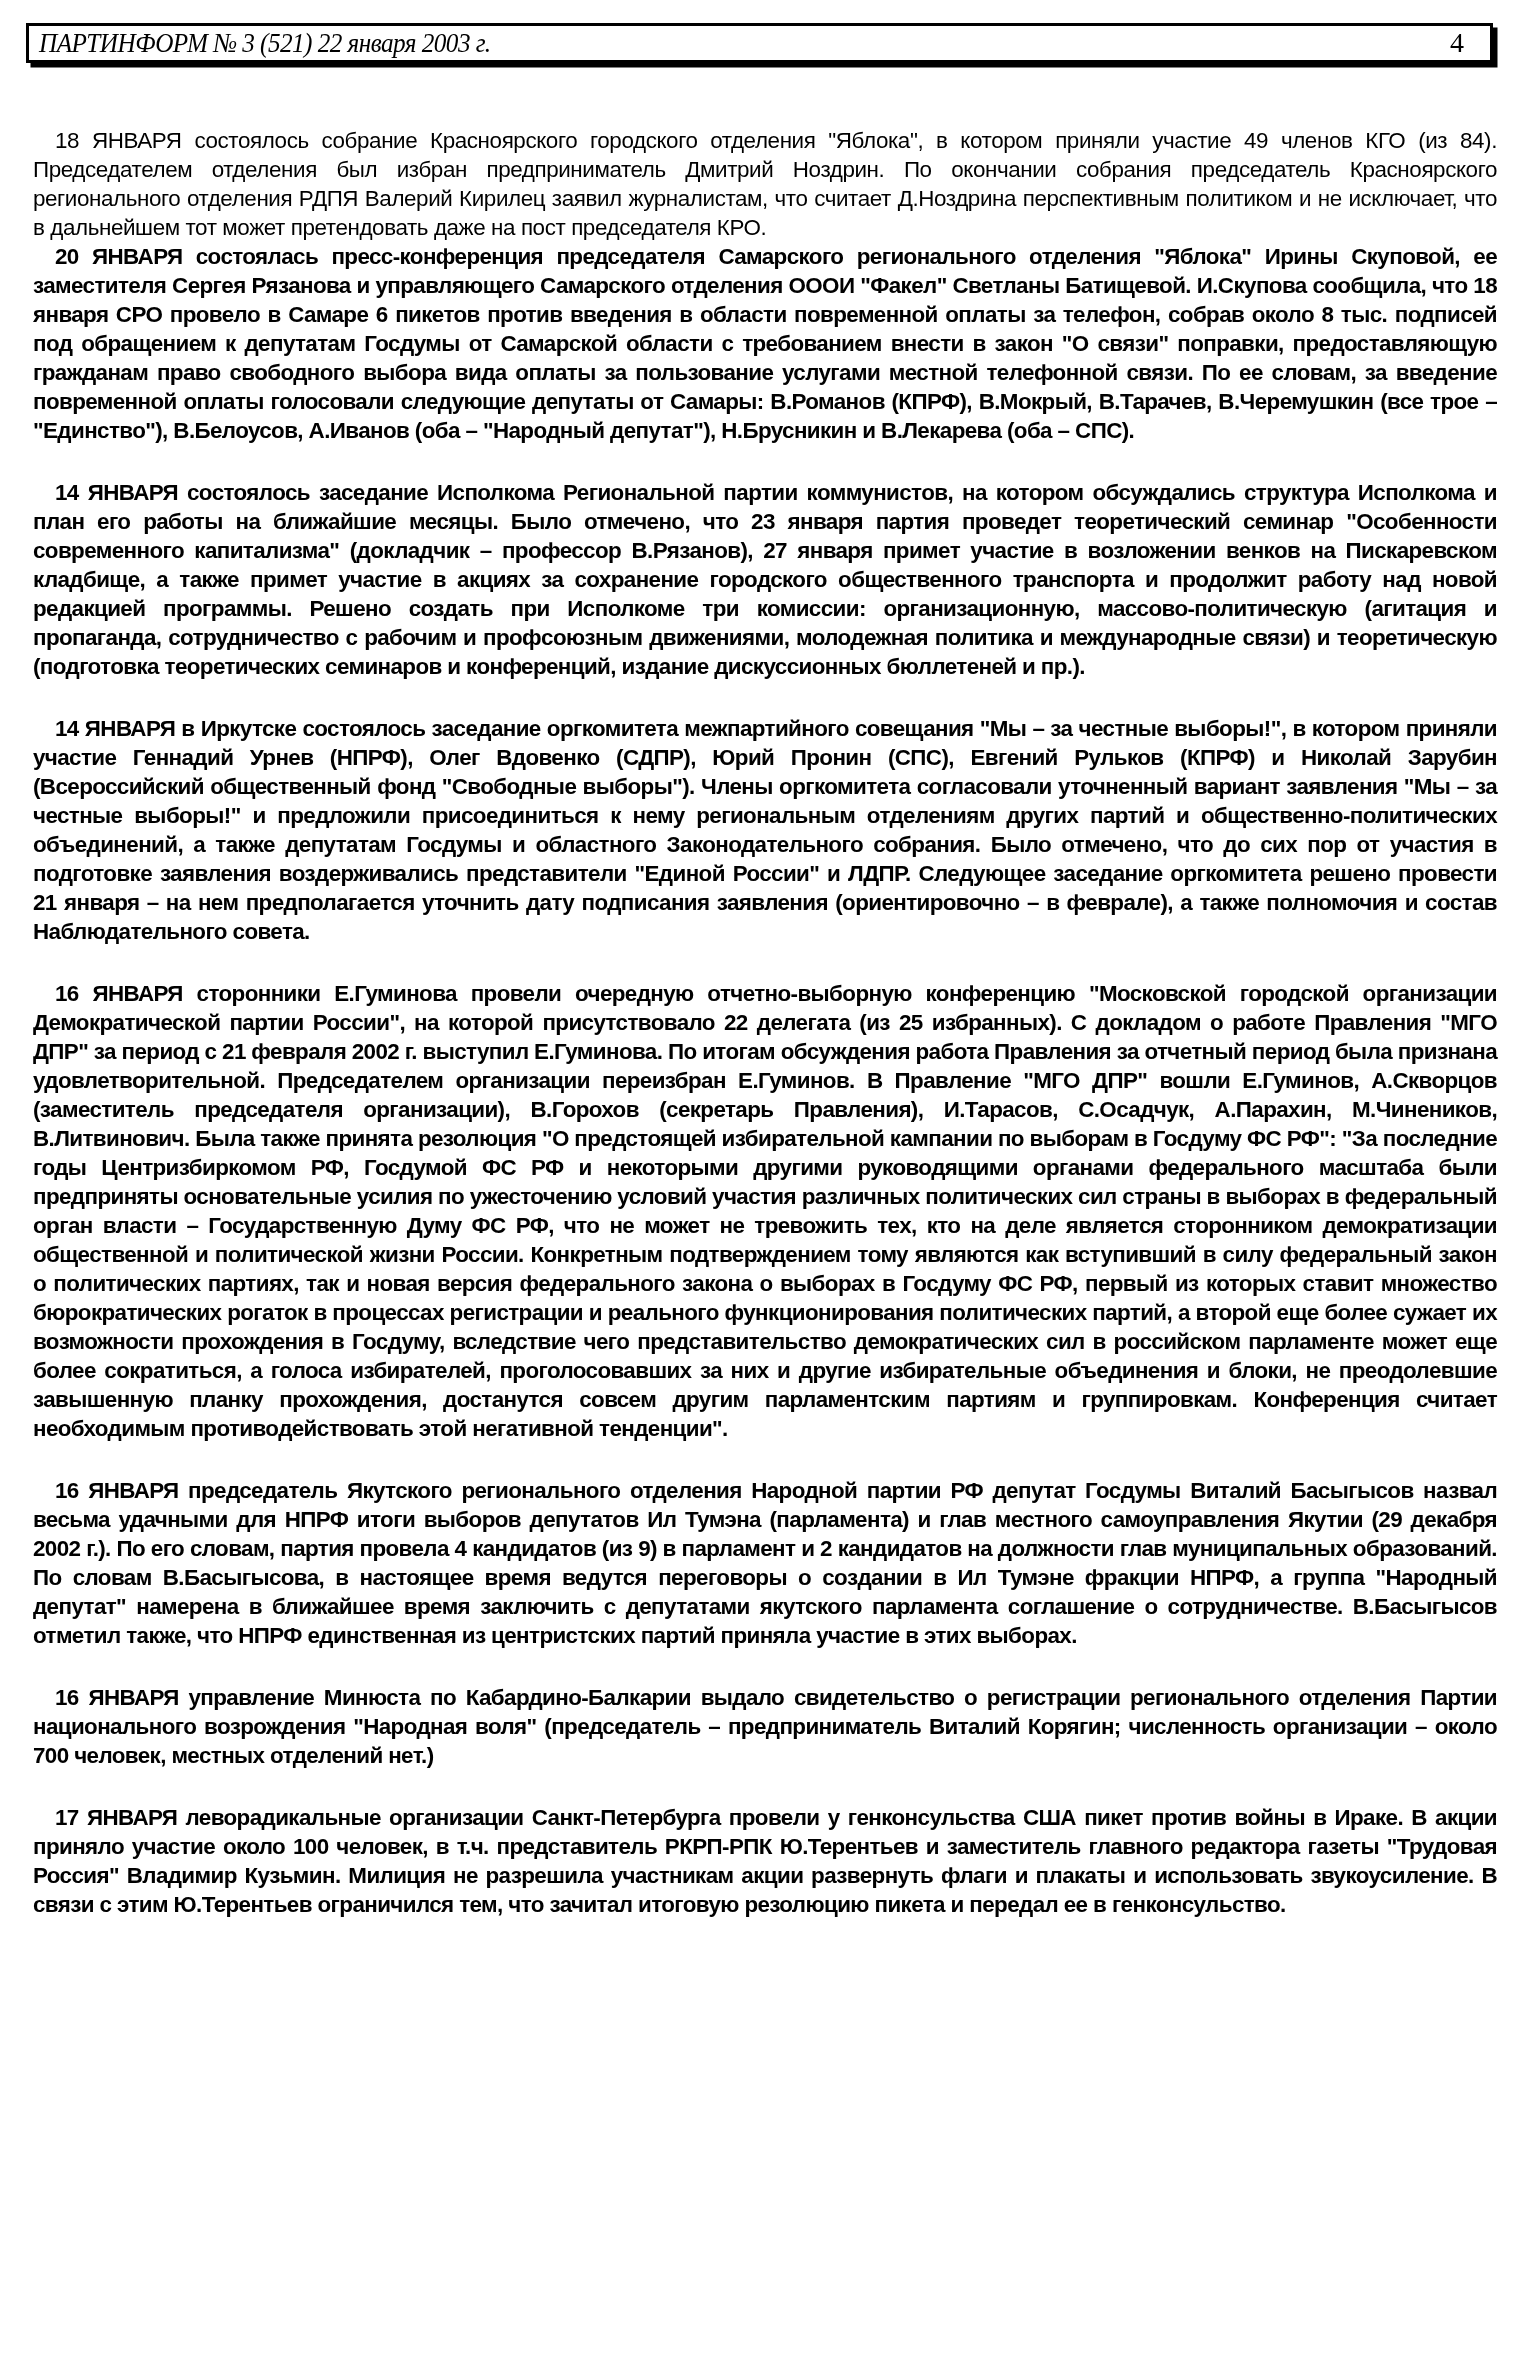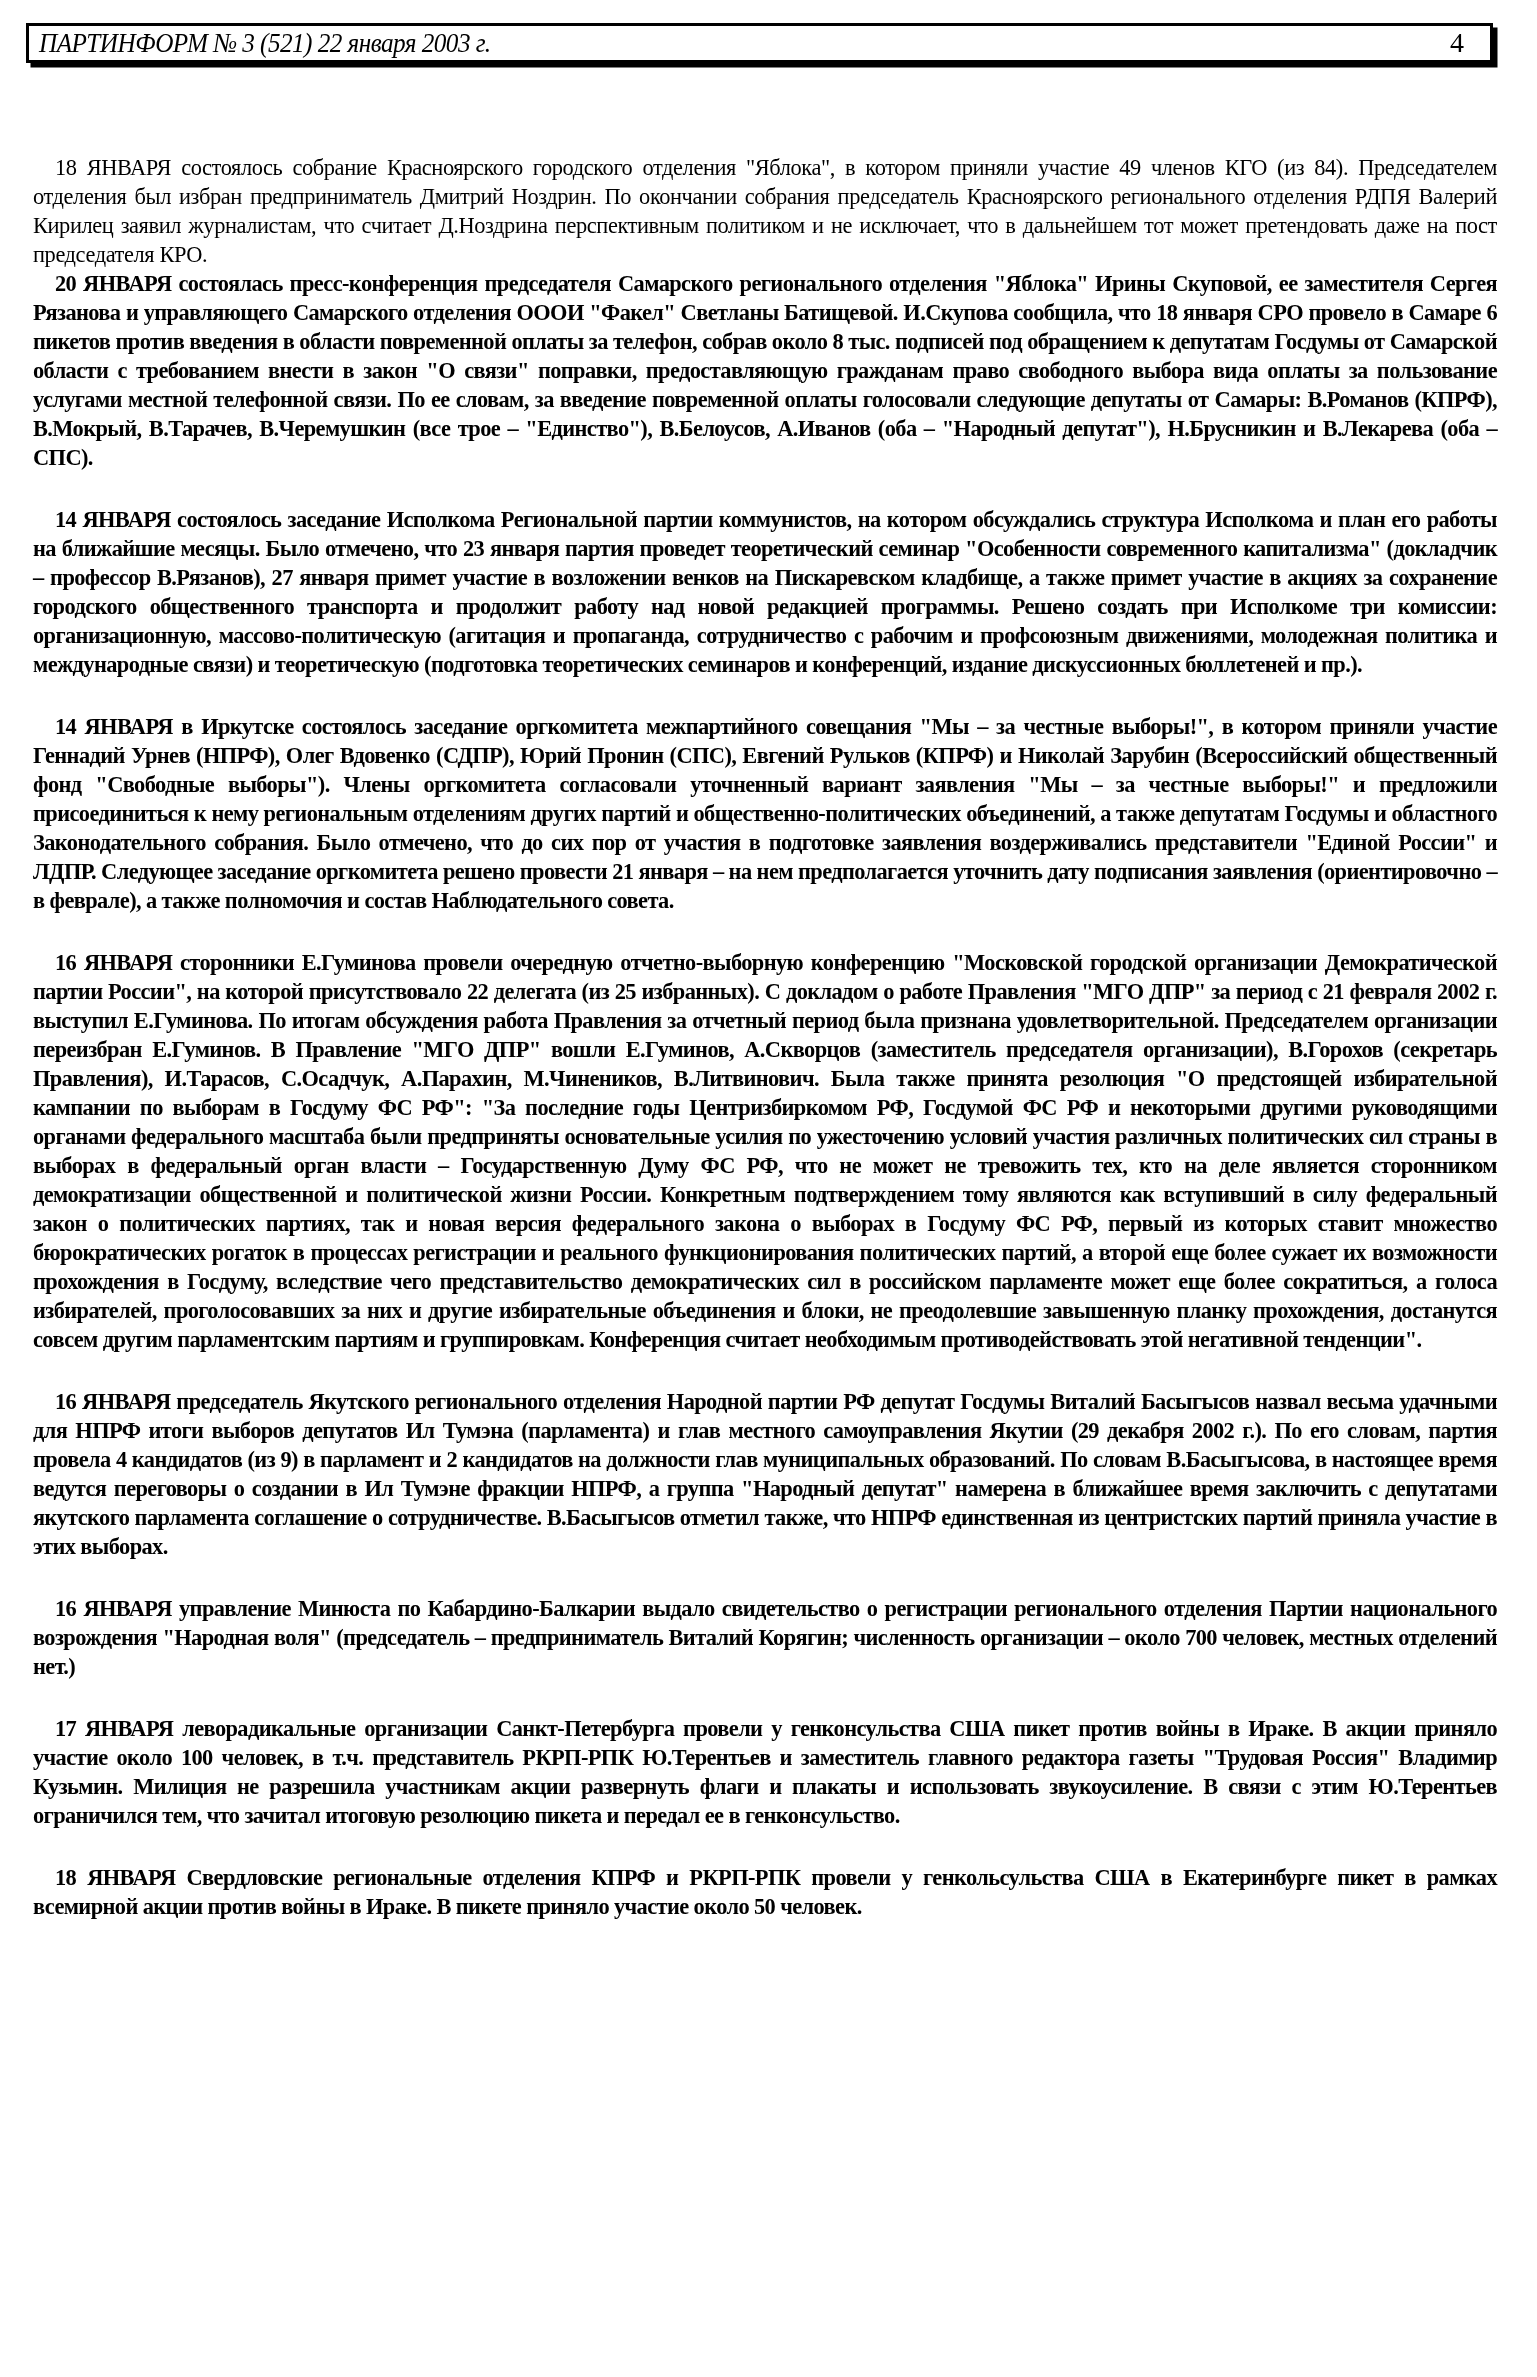--- a/index.html
+++ b/index.html
@@ -17,22 +17,22 @@
       font-family: "Liberation Serif", "DejaVu Serif", serif;
       font-style: italic; font-size: 28px; letter-spacing: -0.6px;
       transform: scaleX(0.9); transform-origin: left center;
     }
     .header .page-num {
       font-family: "Liberation Serif", "DejaVu Serif", serif;
       font-size: 28px;
     }
     .content {
       position: absolute; left: 33px; top: 126px; width: 1464px;
-      font-family: Liberation Serif, serif;
-      font-size: 22.4px; line-height: 29px; margin-top: 27px;
+      font-family: Liberation Sans, sans-serif;
+      font-size: 22.4px; line-height: 29px;
     }
     .para {
       text-align: justify; text-indent: 22px; margin: 0;
       letter-spacing: -0.4px;
     }
     .para.regular { font-weight: normal; }
     .para.bold { font-weight: bold; letter-spacing: -0.6px; }
     .para.gap { margin-top: 33px; }
     .lead { font-weight: bold; }
   </style>
@@ -54,15 +54,14 @@
   <p class="para bold gap"><span class="lead">14 ЯНВАРЯ</span><span> в Иркутске состоялось заседание оргкомитета межпартийного совещания "Мы – за честные выборы!", в котором приняли участие Геннадий Урнев (НПРФ), Олег Вдовенко (СДПР), Юрий Пронин (СПС), Евгений Рульков (КПРФ) и Николай Зарубин (Всероссийский общественный фонд "Свободные выборы"). Члены оргкомитета согласовали уточненный вариант заявления "Мы – за честные выборы!" и предложили присоединиться к нему региональным отделениям других партий и общественно-политических объединений, а также депутатам Госдумы и областного Законодательного собрания. Было отмечено, что до сих пор от участия в подготовке заявления воздерживались представители "Единой России" и ЛДПР. Следующее заседание оргкомитета решено провести 21 января – на нем предполагается уточнить дату подписания заявления (ориентировочно – в феврале), а также полномочия и состав Наблюдательного совета.</span></p>
 
   <p class="para bold gap"><span class="lead">16 ЯНВАРЯ</span><span> сторонники Е.Гуминова провели очередную отчетно-выборную конференцию "Московской городской организации Демократической партии России", на которой присутствовало 22 делегата (из 25 избранных). С докладом о работе Правления "МГО ДПР" за период с 21 февраля 2002 г. выступил Е.Гуминова. По итогам обсуждения работа Правления за отчетный период была признана удовлетворительной. Председателем организации переизбран Е.Гуминов. В Правление "МГО ДПР" вошли Е.Гуминов, А.Скворцов (заместитель председателя организации), В.Горохов (секретарь Правления), И.Тарасов, С.Осадчук, А.Парахин, М.Чинеников, В.Литвинович. Была также принята резолюция "О предстоящей избирательной кампании по выборам в Госдуму ФС РФ": "За последние годы Центризбиркомом РФ, Госдумой ФС РФ и некоторыми другими руководящими органами федерального масштаба были предприняты основательные усилия по ужесточению условий участия различных политических сил страны в выборах в федеральный орган власти – Государственную Думу ФС РФ, что не может не тревожить тех, кто на деле является сторонником демократизации общественной и политической жизни России. Конкретным подтверждением тому являются как вступивший в силу федеральный закон о политических партиях, так и новая версия федерального закона о выборах в Госдуму ФС РФ, первый из которых ставит множество бюрократических рогаток в процессах регистрации и реального функционирования политических партий, а второй еще более сужает их возможности прохождения в Госдуму, вследствие чего представительство демократических сил в российском парламенте может еще более сократиться, а голоса избирателей, проголосовавших за них и другие избирательные объединения и блоки, не преодолевшие завышенную планку прохождения, достанутся совсем другим парламентским партиям и группировкам. Конференция считает необходимым противодействовать этой негативной тенденции".</span></p>
 
   <p class="para bold gap"><span class="lead">16 ЯНВАРЯ</span><span> председатель Якутского регионального отделения Народной партии РФ депутат Госдумы Виталий Басыгысов назвал весьма удачными для НПРФ итоги выборов депутатов Ил Тумэна (парламента) и глав местного самоуправления Якутии (29 декабря 2002 г.). По его словам, партия провела 4 кандидатов (из 9) в парламент и 2 кандидатов на должности глав муниципальных образований. По словам В.Басыгысова, в настоящее время ведутся переговоры о создании в Ил Тумэне фракции НПРФ, а группа "Народный депутат" намерена в ближайшее время заключить с депутатами якутского парламента соглашение о сотрудничестве. В.Басыгысов отметил также, что НПРФ единственная из центристских партий приняла участие в этих выборах.</span></p>
 
   <p class="para bold gap"><span class="lead">16 ЯНВАРЯ</span><span> управление Минюста по Кабардино-Балкарии выдало свидетельство о регистрации регионального отделения Партии национального возрождения "Народная воля" (председатель – предприниматель Виталий Корягин; численность организации – около 700 человек, местных отделений нет.)</span></p>
 
   <p class="para bold gap"><span class="lead">17 ЯНВАРЯ</span><span> леворадикальные организации Санкт-Петербурга провели у генконсульства США пикет против войны в Ираке. В акции приняло участие около 100 человек, в т.ч. представитель РКРП-РПК Ю.Терентьев и заместитель главного редактора газеты "Трудовая Россия" Владимир Кузьмин. Милиция не разрешила участникам акции развернуть флаги и плакаты и использовать звукоусиление. В связи с этим Ю.Терентьев ограничился тем, что зачитал итоговую резолюцию пикета и передал ее в генконсульство.</span></p>
 
-  <p class="para bold gap"><span class="lead">18 ЯНВАРЯ</span><span> Свердловские региональные отделения КПРФ и РКРП-РПК провели у генкольсульства США в Екатеринбурге пикет в рамках всемирной акции против войны в Ираке. В пикете приняло участие около 50 человек.</span></p>
 </div>
 
 
 </body></html>

